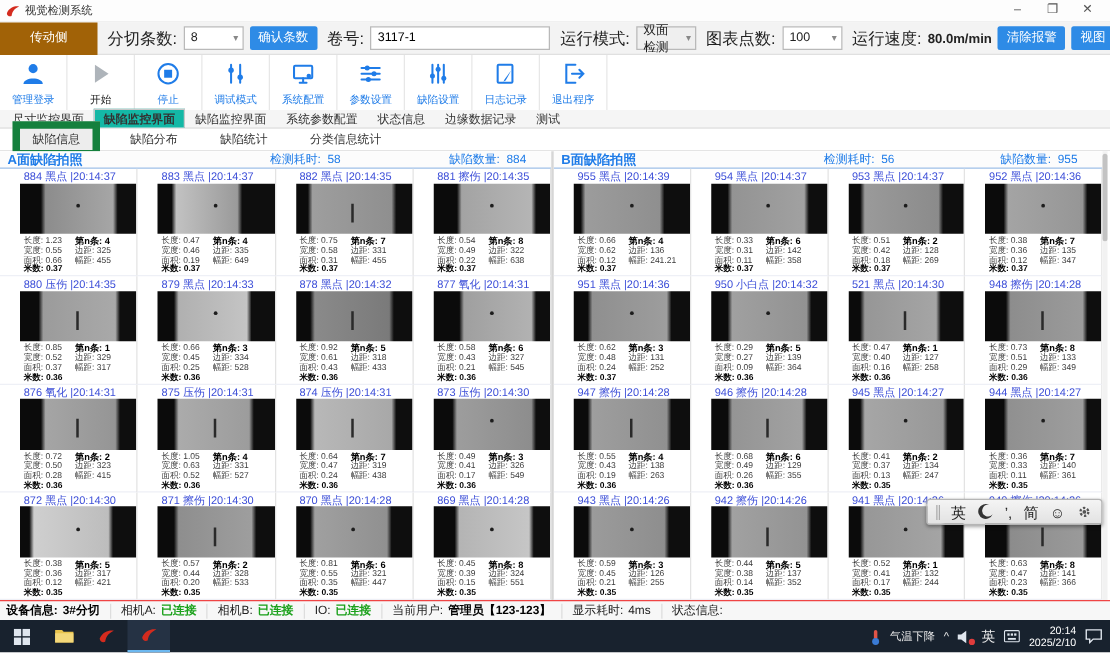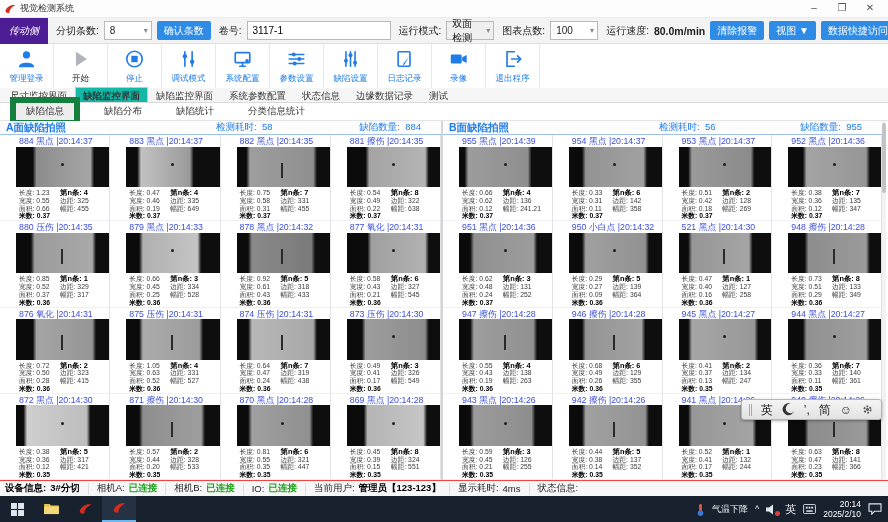--- a/index.html
+++ b/index.html
@@ -9,22 +9,22 @@
   
   .titlebar { position:absolute; top:0; left:0; width:888px; height:18px; background:#fdfdfd; border-bottom:1px solid #ececec; display:flex; align-items:center; padding:0 4px; }
   .titlebar .logo { width:12px; height:12px; margin-right:4px; }
   .titlebar .ttl { font-size:9px; color:#333; }
   .winbtns { margin-left:auto; display:flex; }
   .winbtn { width:28px; height:17px; text-align:center; line-height:16px; font-size:10px; color:#555; cursor:default; }
 
   
   .cmdbar { position:absolute; top:18px; left:0; width:888px; height:26px; background:#f3f3f3; border-bottom:1px solid #e0e0e0; display:flex; align-items:center; gap:5px; }
   .bluebtn { background:#2e8be6; color:#fff; font-size:10px; border:none; border-radius:2px; padding:0 7px; height:19px; line-height:18px; white-space:nowrap; }
-  .sidebtn { height:26px; border-radius:0; padding:0 9px; line-height:26px; background:#4c1d95;font-style:italic; }
-  .cmdlabel { font-size:10px; color:#222; white-space:nowrap; margin-left:3px; }
+  .sidebtn { height:26px; border-radius:0; padding:0 24px; line-height:26px; background:#a16207; }
+  .cmdlabel { font-size:13px; color:#222; white-space:nowrap; margin-left:3px; }
   .dd { background:#fff; border:1px solid #b9b9b9; height:19px; display:flex; align-items:center; padding:0 3px 0 5px; font-size:10px; min-width:48px; justify-content:space-between; gap:6px; }
   .dd .caret { color:#888; font-size:8px; }
   .dd.gray { background:#efefef; }
   .txtinput { background:#fff; border:1px solid #b9b9b9; height:19px; width:260px; font-size:10px; padding:0 5px; font-family:inherit; }
   .speedval { font-weight:bold; font-size:10.5px; }
   .spacer { flex:1; }
 
   
   .iconbar { position:absolute; top:44px; left:0; width:888px; height:44px; background:#fff; display:flex; align-items:stretch; }
   .tool { width:54px; display:flex; flex-direction:column; align-items:center; justify-content:center; gap:2px; border-right:1px solid #e7e7e7; cursor:default; padding-top:2px; }
@@ -186,27 +186,20 @@
           <circle cx="16" cy="15" r="2.2" fill="#1f7ce8"></circle>
         </svg></span>
       <span class="tlabel">缺陷设置</span>
     </div>
     <div class="tool">
       <span><svg viewBox="0 0 22 22" width="21">
           <rect x="4" y="3" width="13" height="16" rx="1" stroke="#1f7ce8" stroke-width="1.8" fill="none" stroke-linecap="round"></rect>
           <path d="M16 8 L10 16 L9 18 L11 17 Z" fill="#1f7ce8"></path>
         </svg></span>
       <span class="tlabel">日志记录</span>
-    </div>
-    <div class="tool">
-      <span><svg viewBox="0 0 22 22" width="21">
-          <rect x="2.5" y="6" width="12" height="10" rx="1.5" fill="#1f7ce8"></rect>
-          <path d="M15 9 L20 6.5 V15.5 L15 13 Z" fill="#1f7ce8"></path>
-        </svg></span>
-      <span class="tlabel">录像</span>
     </div>
     <div class="tool">
       <span><svg viewBox="0 0 22 22" width="21">
           <path d="M13 3 H5 V19 H13" stroke="#1f7ce8" stroke-width="1.8" fill="none" stroke-linecap="round"></path>
           <path d="M10 11 H20 M16.5 7.5 L20 11 L16.5 14.5" stroke="#1f7ce8" stroke-width="1.8" fill="none" stroke-linecap="round"></path>
         </svg></span>
       <span class="tlabel">退出程序</span>
     </div>
   </div>
 

